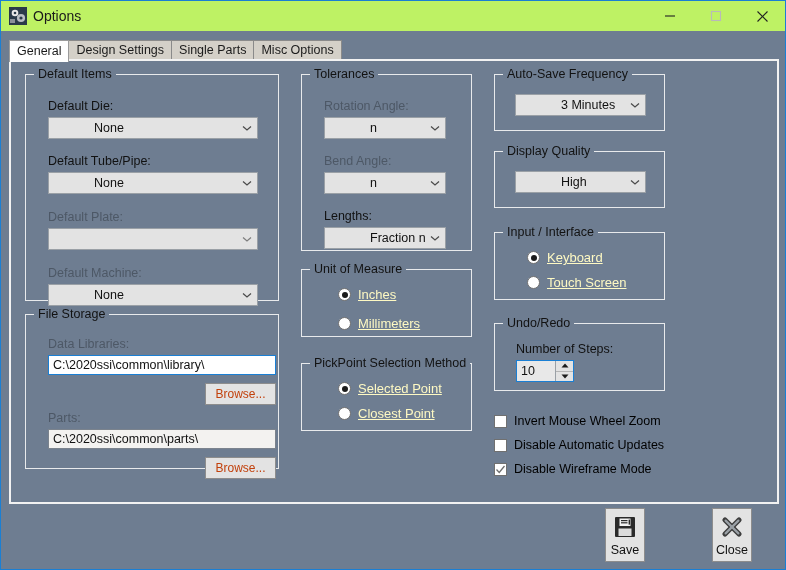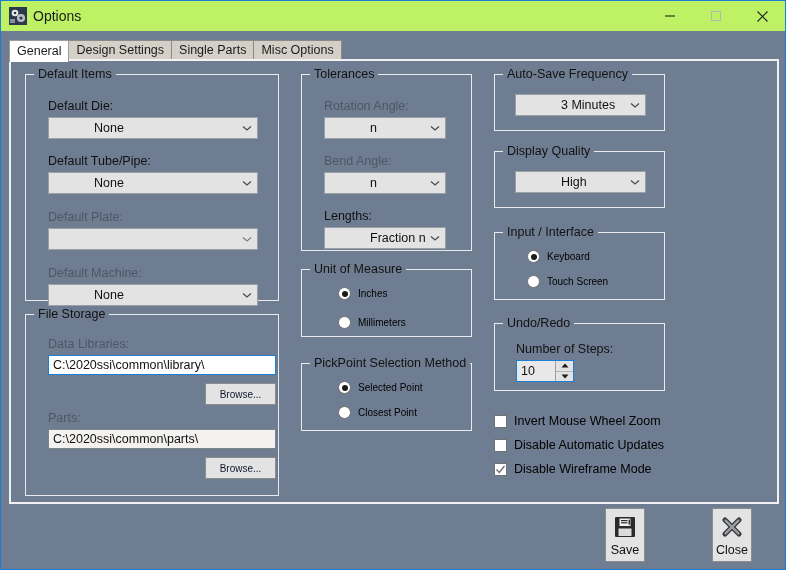--- a/index.html
+++ b/index.html
@@ -176,22 +176,22 @@
   }
   .textbox.focused { border: 1px solid #1a7fd4; background:#ffffff; }
   .textbox.soft    { background: #f3f2f0; border: 1px solid #7b838d; }
 
   
   .btn {
     position: absolute;
     box-sizing: border-box;
     background: #e3e3e3;
     border: 1px solid #8d8d8d;
-    font-size: 10px;
-    color: #0f172a;
+    font-size: 12px;
+    color: #c2410c;
     display: flex;
     align-items: center;
     justify-content: center;
     cursor: default;
   }
 
   
   .radio {
     position: absolute;
     display: flex;
@@ -211,23 +211,24 @@
     content: "";
     position: absolute;
     left: 50%; top: 50%;
     width: 6px; height: 6px;
     margin: -3px 0 0 -3px;
     border-radius: 50%;
     background: #1b1b1b;
   }
   .radio .rlbl {
     margin-left: 7px;
-    font-size: 10px;
-    color: #000000;
-    white-space: nowrap;
+    font-size: 13px;
+    color: #fef9c3;
+    white-space: nowrap;
+    text-decoration: underline;
   }
 
   
   .check {
     position: absolute;
     display: flex;
     align-items: center;
     cursor: default;
   }
   .check .box {
@@ -382,21 +383,21 @@
       <div class="combo" style="left:22px; top:209px; width:210px;">
         <span class="cval">None</span>
         <span class="chev">
           <svg width="10" height="7" viewBox="0 0 10 7">
               <polyline points="1,1.5 5,5 9,1.5" fill="none" stroke="#4a4a4a" stroke-width="1.2"></polyline>
             </svg>
         </span>
       </div>
     </div>
 
-    <div class="group" style="left:14px; top:253px; width:254px; height:182px;">
+    <div class="group" style="left:14px; top:253px; width:254px; height:155px;">
       <span class="legend">File Storage</span>
 
       <span class="lbl dim" style="left:22px; top:22px;">Data Libraries:</span>
       <div class="textbox focused" style="left:22px; top:40px; width:228px;">C:\2020ssi\common\library\</div>
       <div class="btn" style="left:179px; top:68px; width:71px; height:22px;">Browse...</div>
 
       <span class="lbl dim" style="left:22px; top:96px;">Parts:</span>
       <div class="textbox soft" style="left:22px; top:114px; width:228px;">C:\2020ssi\common\parts\</div>
       <div class="btn" style="left:179px; top:142px; width:71px; height:22px;">Browse...</div>
     </div>

